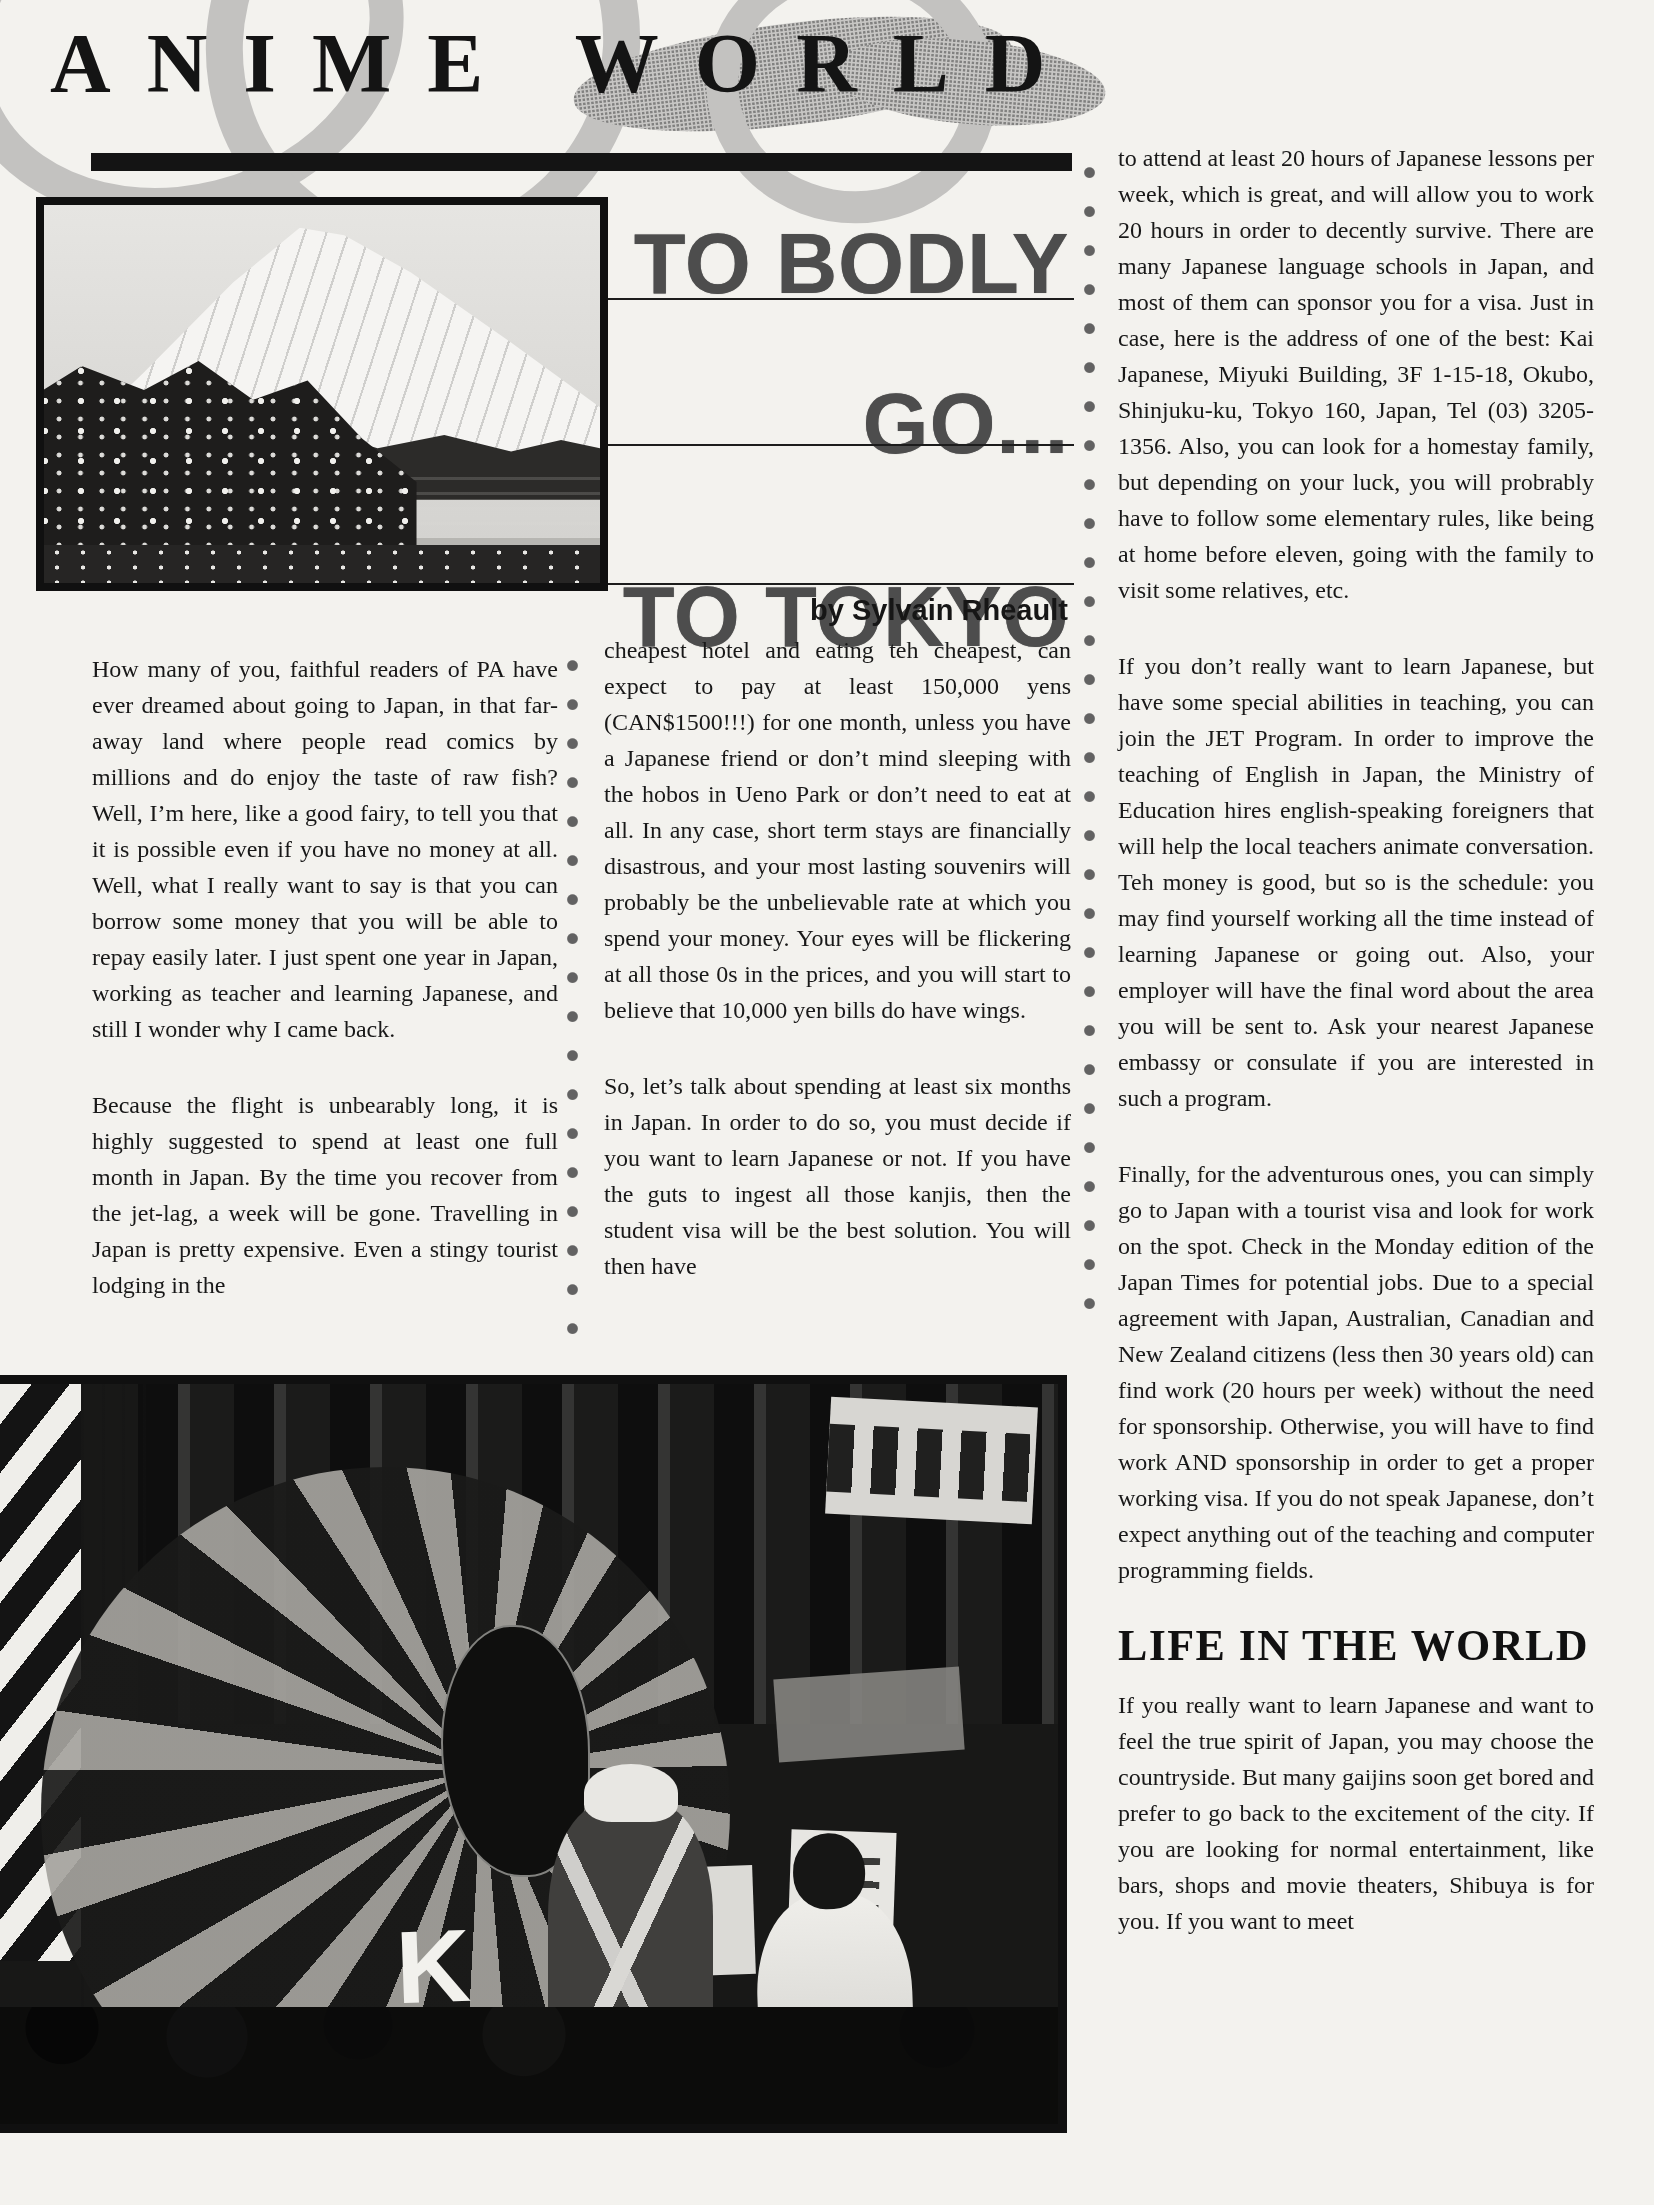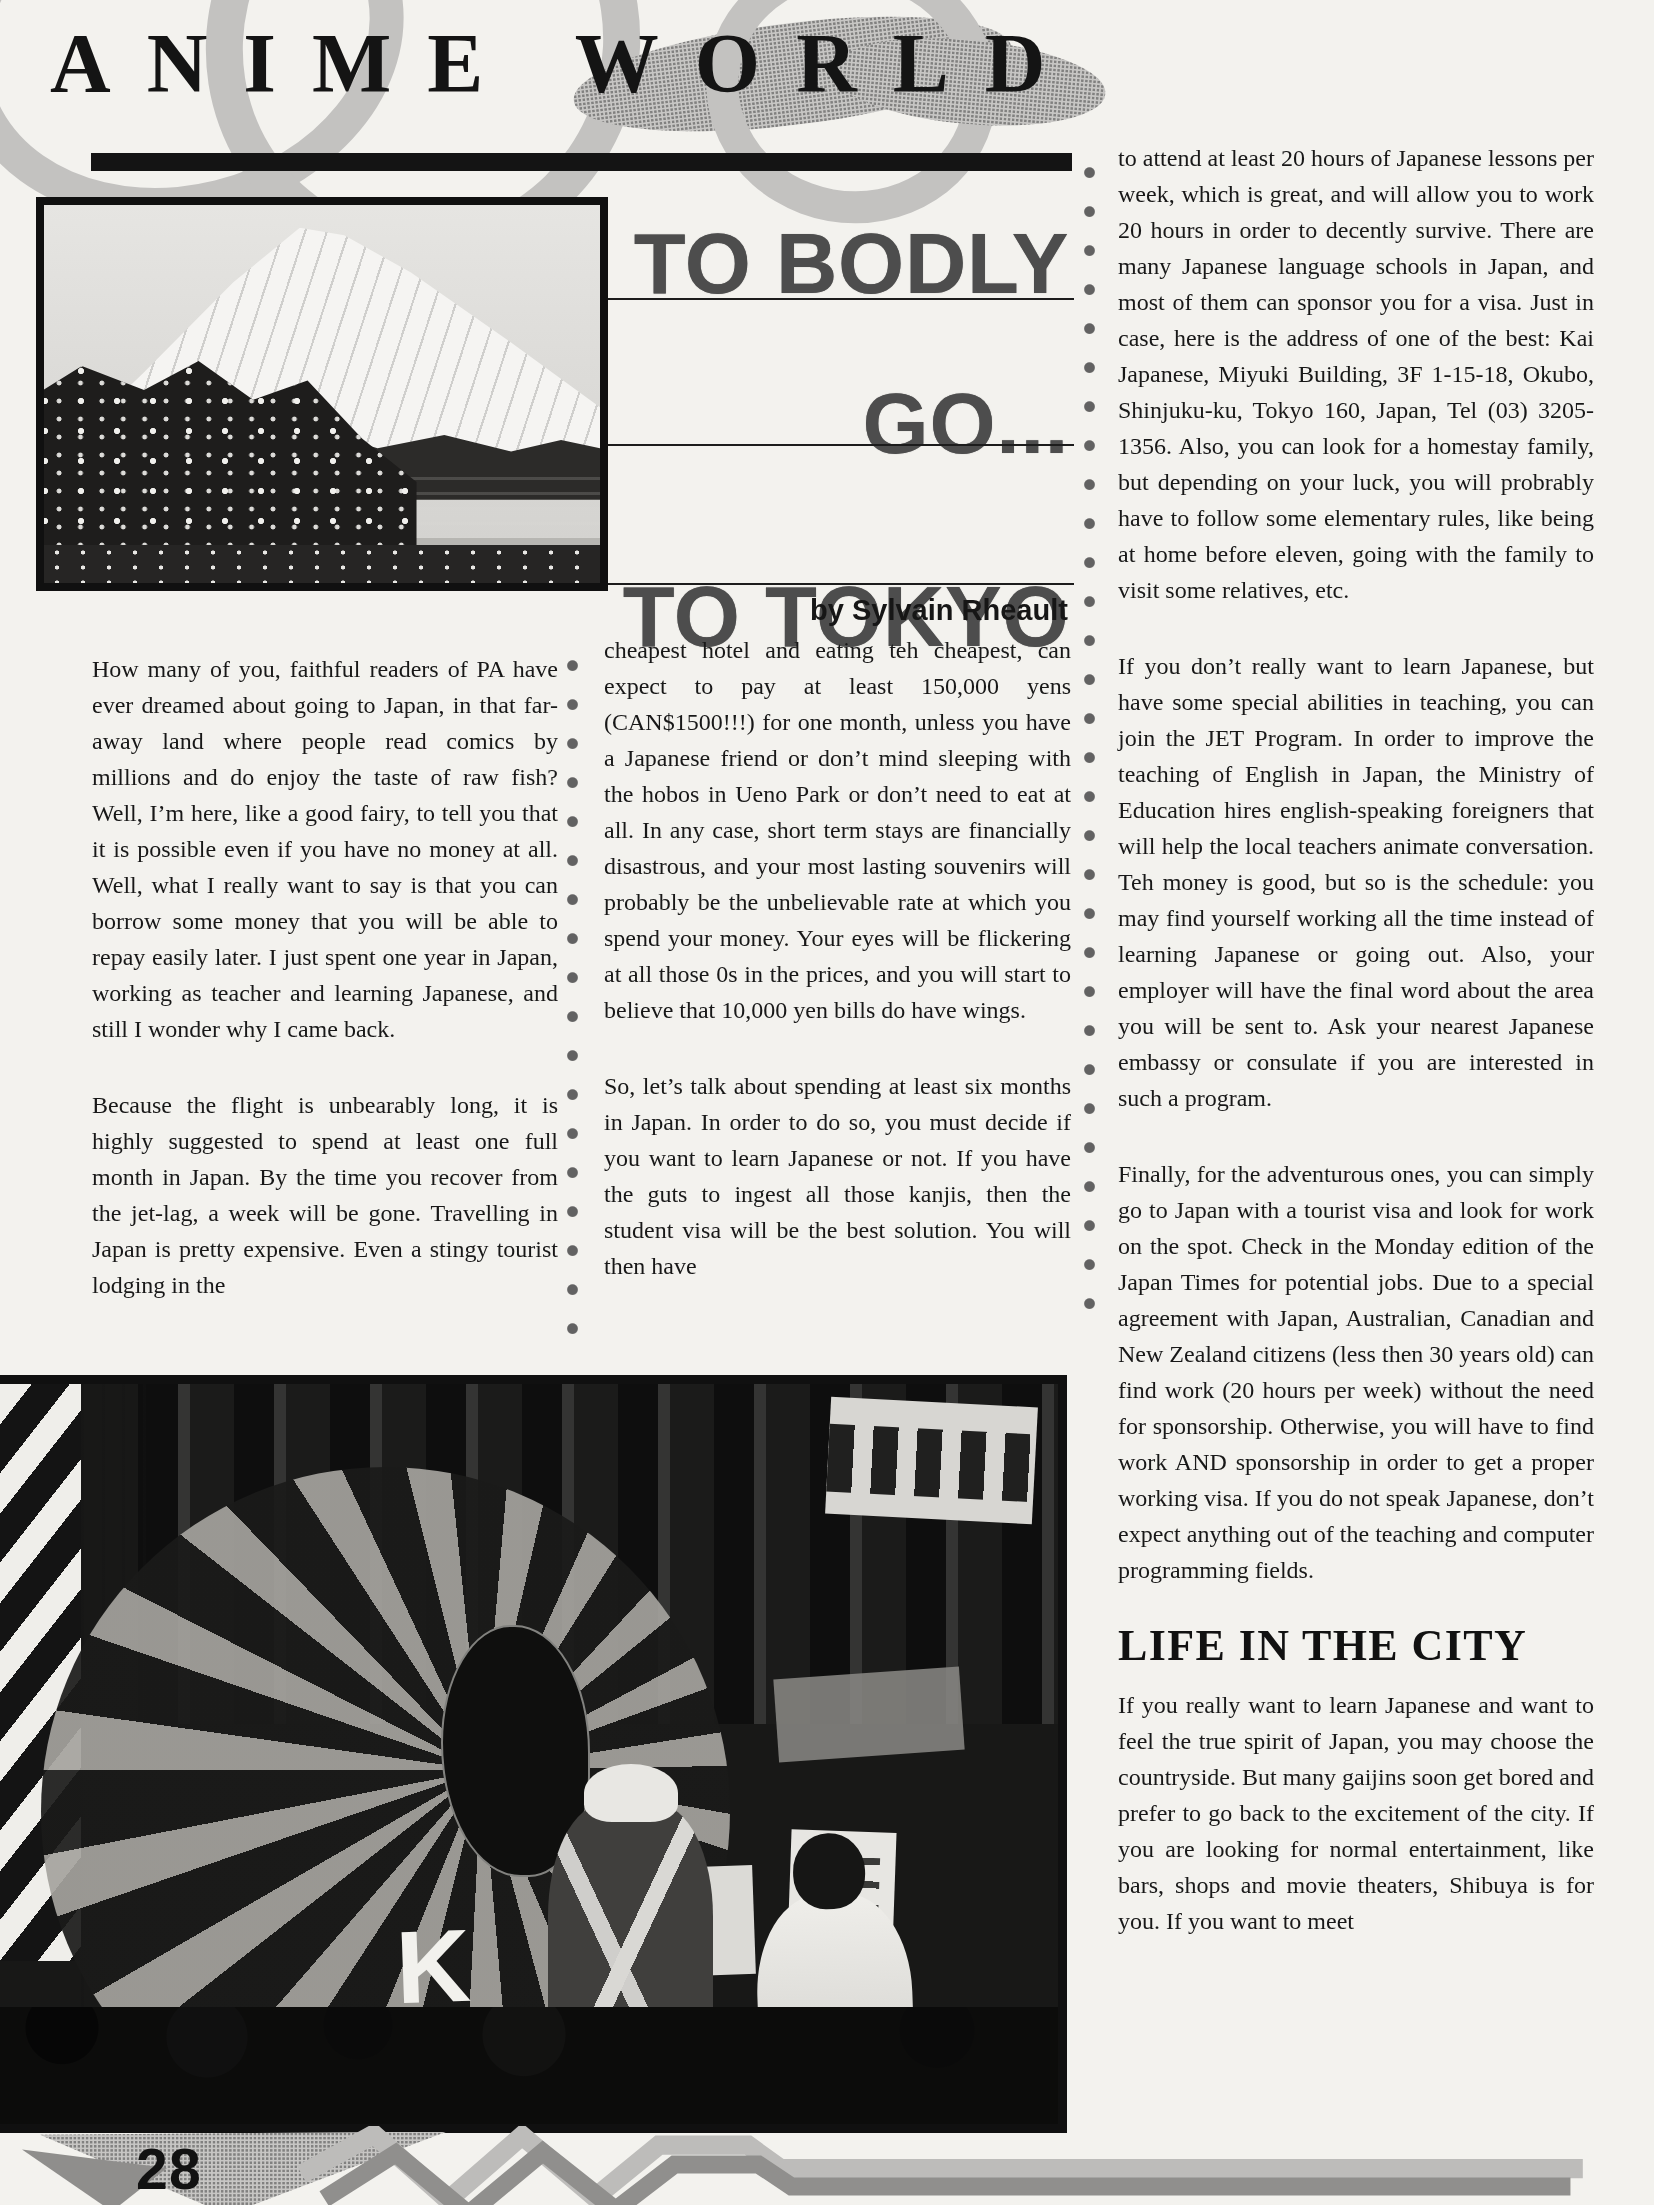--- a/index.html
+++ b/index.html
@@ -235,21 +235,21 @@
 
   <div class="col col-2">
     <p>cheapest hotel and eating teh cheapest, can expect to pay at least 150,000 yens (CAN$1500!!!) for one month, unless you have a Japanese friend or don’t mind sleeping with the hobos in Ueno Park or don’t need to eat at all. In any case, short term stays are financially disastrous, and your most lasting souvenirs will probably be the unbelievable rate at which you spend your money. Your eyes will be flickering at all those 0s in the prices, and you will start to believe that 10,000 yen bills do have wings.</p>
     <p>So, let’s talk about spending at least six months in Japan. In order to do so, you must decide if you want to learn Japanese or not. If you have the guts to ingest all those kanjis, then the student visa will be the best solution. You will then have</p>
   </div>
 
   <div class="col col-3">
     <p>to attend at least 20 hours of Japanese lessons per week, which is great, and will allow you to work 20 hours in order to decently survive. There are many Japanese language schools in Japan, and most of them can sponsor you for a visa. Just in case, here is the address of one of the best: Kai Japanese, Miyuki Building, 3F 1-15-18, Okubo, Shinjuku-ku, Tokyo 160, Japan, Tel (03) 3205-1356. Also, you can look for a homestay family, but depending on your luck, you will probrably have to follow some elementary rules, like being at home before eleven, going with the family to visit some relatives, etc.</p>
     <p>If you don’t really want to learn Japanese, but have some special abilities in teaching, you can join the JET Program. In order to improve the teaching of English in Japan, the Ministry of Education hires english-speaking foreigners that will help the local teachers animate conversation. Teh money is good, but so is the schedule: you may find yourself working all the time instead of learning Japanese or going out. Also, your employer will have the final word about the area you will be sent to. Ask your nearest Japanese embassy or consulate if you are interested in such a program.</p>
     <p>Finally, for the adventurous ones, you can simply go to Japan with a tourist visa and look for work on the spot. Check in the Monday edition of the Japan Times for potential jobs. Due to a special agreement with Japan, Australian, Canadian and New Zealand citizens (less then 30 years old) can find work (20 hours per week) without the need for sponsorship. Otherwise, you will have to find work AND sponsorship in order to get a proper working visa. If you do not speak Japanese, don’t expect anything out of the teaching and computer programming fields.</p>
-    <h2 class="section-heading">LIFE IN THE CITY</h2>
+    <h2 class="section-heading">LIFE IN THE WORLD</h2>
     <p>If you really want to learn Japanese and want to feel the true spirit of Japan, you may choose the countryside. But many gaijins soon get bored and prefer to go back to the excitement of the city. If you are looking for normal entertainment, like bars, shops and movie theaters, Shibuya is for you. If you want to meet</p>
   </div>
 
   <div class="street">
     <div class="slats"></div>
     <div class="hazard"></div>
     <div class="wall"></div>
     <div class="rays"></div>
     <div class="hub"></div>
     <div class="sign-tr"></div>
@@ -259,24 +259,15 @@
     <div class="letter-k">K</div>
     <div class="fig-strap">
       <div class="cap"></div>
     </div>
     <div class="fig-white">
       <div class="head"></div>
     </div>
     <div class="crowd"></div>
   </div>
 
-  <div class="footer">
-    <div class="footer-tri halftone"></div>
-    <div class="footer-tri-dark"></div>
-    <svg width="1655" height="79" viewBox="0 0 2401 115">
-      <path d="M 435 70 L 540 12 L 648 108 L 756 14 L 862 104 L 955 28 L 1085 28 L 1132 62 L 2300 62" fill="none" stroke="#bdbcba" stroke-width="28"></path>
-      <path d="M 468 106 L 572 40 L 678 128 L 786 38 L 892 122 L 978 56 L 1100 56 L 1148 88 L 2282 88" fill="none" stroke="#908f8d" stroke-width="26"></path>
-    </svg>
-    <div class="page-number">28</div>
-  </div>
 
 </div>
 
 
 </body></html>

